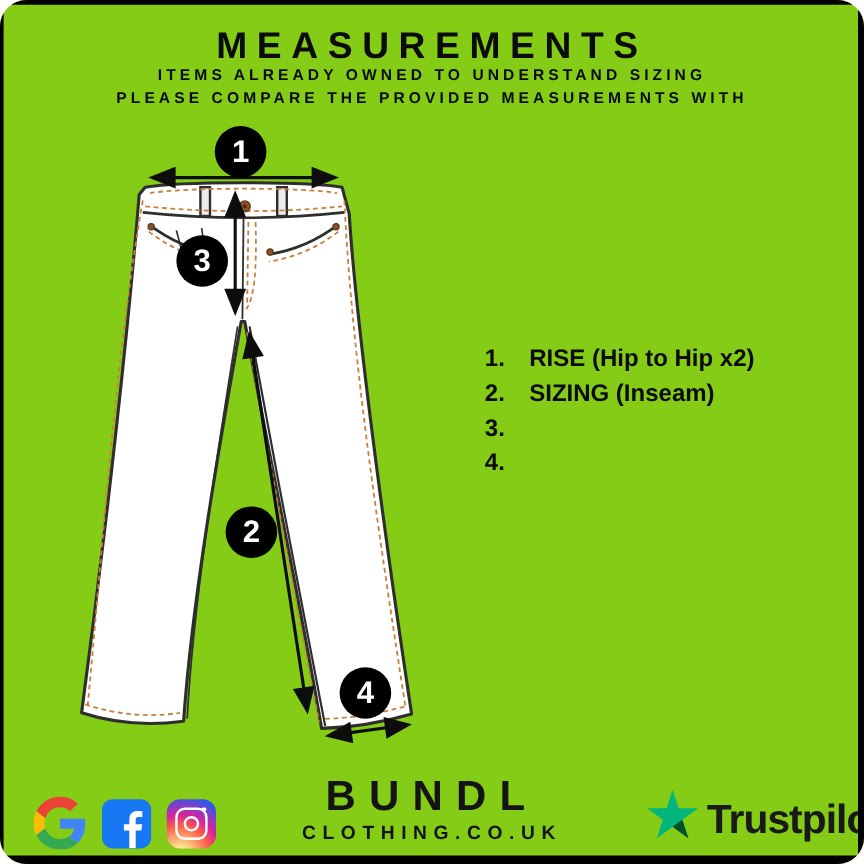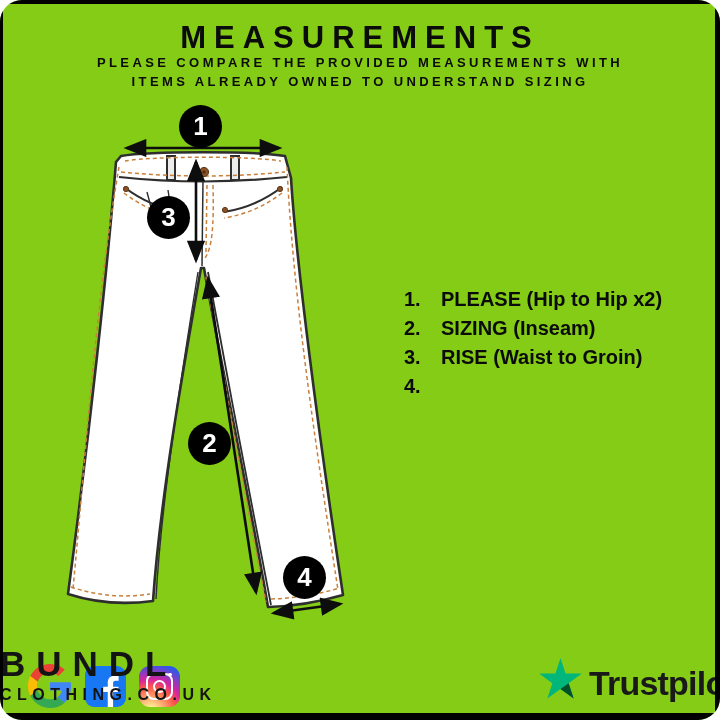--- a/index.html
+++ b/index.html
@@ -52,21 +52,21 @@
     border:2.6px solid #fff; border-radius:8px;
   }
   .ig-lens {
     position:absolute; left:14px; top:14px; width:13px; height:13px;
     border:2.6px solid #fff; border-radius:50%;
   }
   .ig-dot {
     position:absolute; right:8px; top:7px; width:3.6px; height:3.6px;
     background:#fff; border-radius:50%;
   }
-  .brand { position:absolute; left:0; right:0; top:644px; z-index:10; }
+  .brand { position:absolute; left:0; right:0; top:644px; text-align:center; z-index:10; }
   .brand-name {
     font-size:35px; font-weight:bold; letter-spacing:11px; color:#141414;
     white-space:nowrap;
   }
   .brand-domain {
     margin-top:2px; font-size:16px; font-weight:bold; letter-spacing:5.5px;
     color:#141414; white-space:nowrap;
   }
   .trustpilot { position:absolute; left:537px; top:657px; display:flex; align-items:flex-start; z-index:10; }
   .tp-text {
@@ -76,22 +76,22 @@
 </style>
 </head>
 <body>
 
 <div class="page">
 
   <div class="frame-border"></div>
 
   <div class="title">MEASUREMENTS</div>
   <div class="subtitle">
+    <div>ITEMS ALREADY OWNED TO UNDERSTAND SIZING</div>
     <div>PLEASE COMPARE THE PROVIDED MEASUREMENTS WITH</div>
-    <div>ITEMS ALREADY OWNED TO UNDERSTAND SIZING</div>
   </div>
 
   <svg class="jeans-svg" width="720" height="720" viewBox="0 0 720 720">
     <defs>
       <marker id="ah" viewBox="0 0 10 8" refX="8.5" refY="4" markerWidth="9" markerHeight="7" orient="auto-start-reverse">
         <path d="M0,0 L10,4 L0,8 Z" fill="#0d0d0d"></path>
       </marker>
     </defs>
 
     <path d="M121,156 C150,151 256,151 285,156 L291,178
@@ -150,29 +150,28 @@
   </svg>
 
   <div class="marker marker-1">1</div>
   <div class="marker marker-3">3</div>
   <div class="marker marker-2">2</div>
   <div class="marker marker-4">4</div>
 
   <div class="legend">
     <div class="legend-row">
       <span class="legend-num">1.</span>
-      <span class="legend-label">PLEASE (Hip to Hip x2)</span>
+      <span class="legend-label">RISE (Hip to Hip x2)</span>
     </div>
     <div class="legend-row">
       <span class="legend-num">2.</span>
       <span class="legend-label">SIZING (Inseam)</span>
     </div>
     <div class="legend-row">
       <span class="legend-num">3.</span>
-      <span class="legend-label">RISE (Waist to Groin)</span>
     </div>
     <div class="legend-row">
       <span class="legend-num">4.</span>
     </div>
   </div>
 
   <div class="social">
     <svg width="44" height="44" viewBox="0 0 48 48">
       <path fill="#EA4335" d="M24 9.5c3.54 0 6.71 1.22 9.21 3.6l6.85-6.85C35.9 2.38 30.47 0 24 0 14.62 0 6.51 5.38 2.56 13.22l7.98 6.19C12.43 13.72 17.74 9.5 24 9.5z"></path>
       <path fill="#4285F4" d="M46.98 24.55c0-1.57-.15-3.09-.38-4.55H24v9.02h12.94c-.58 2.96-2.26 5.48-4.78 7.18l7.73 6c4.51-4.18 7.09-10.36 7.09-17.65z"></path>

